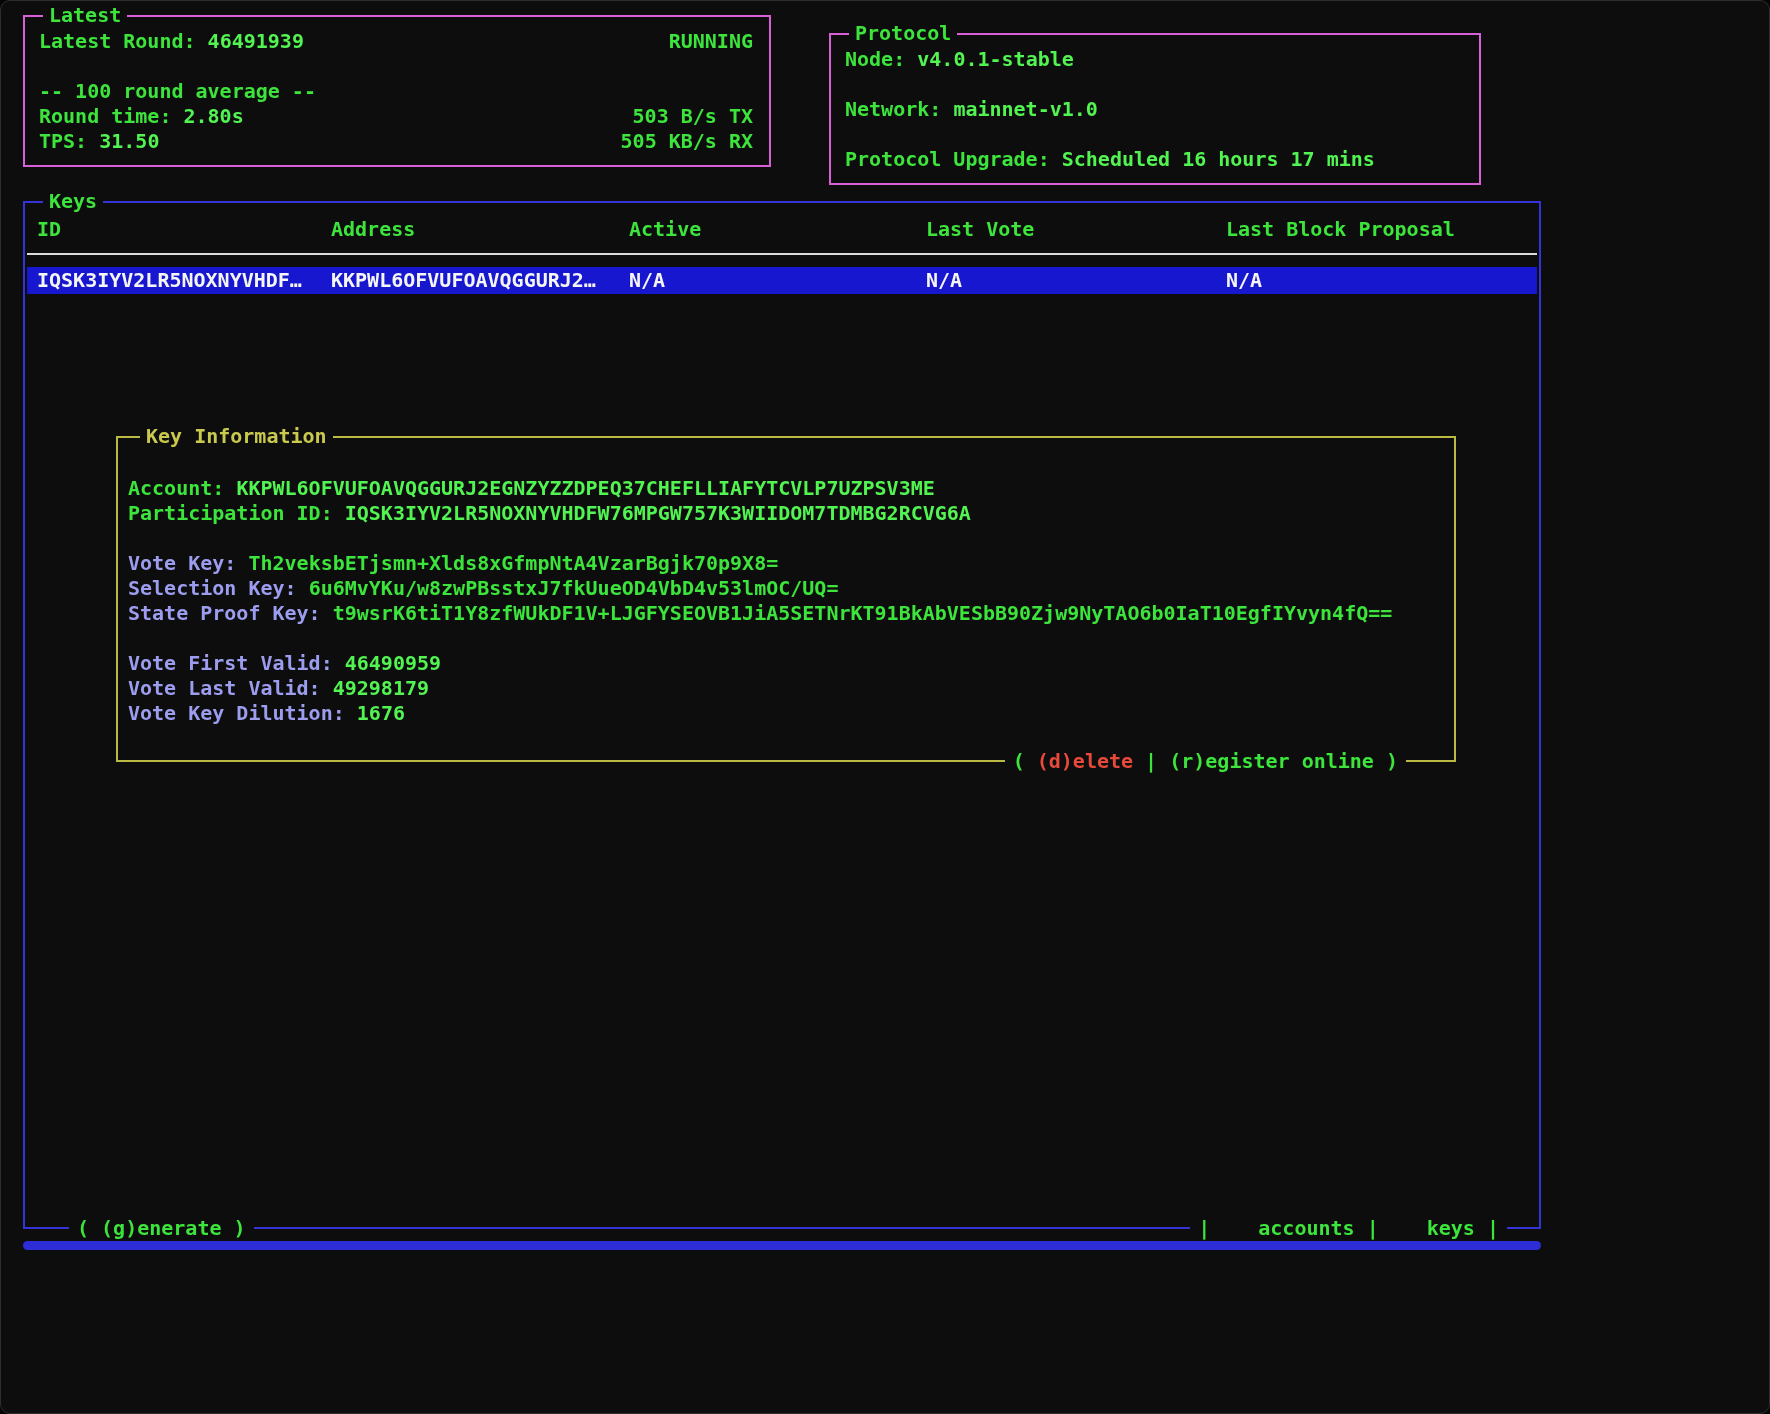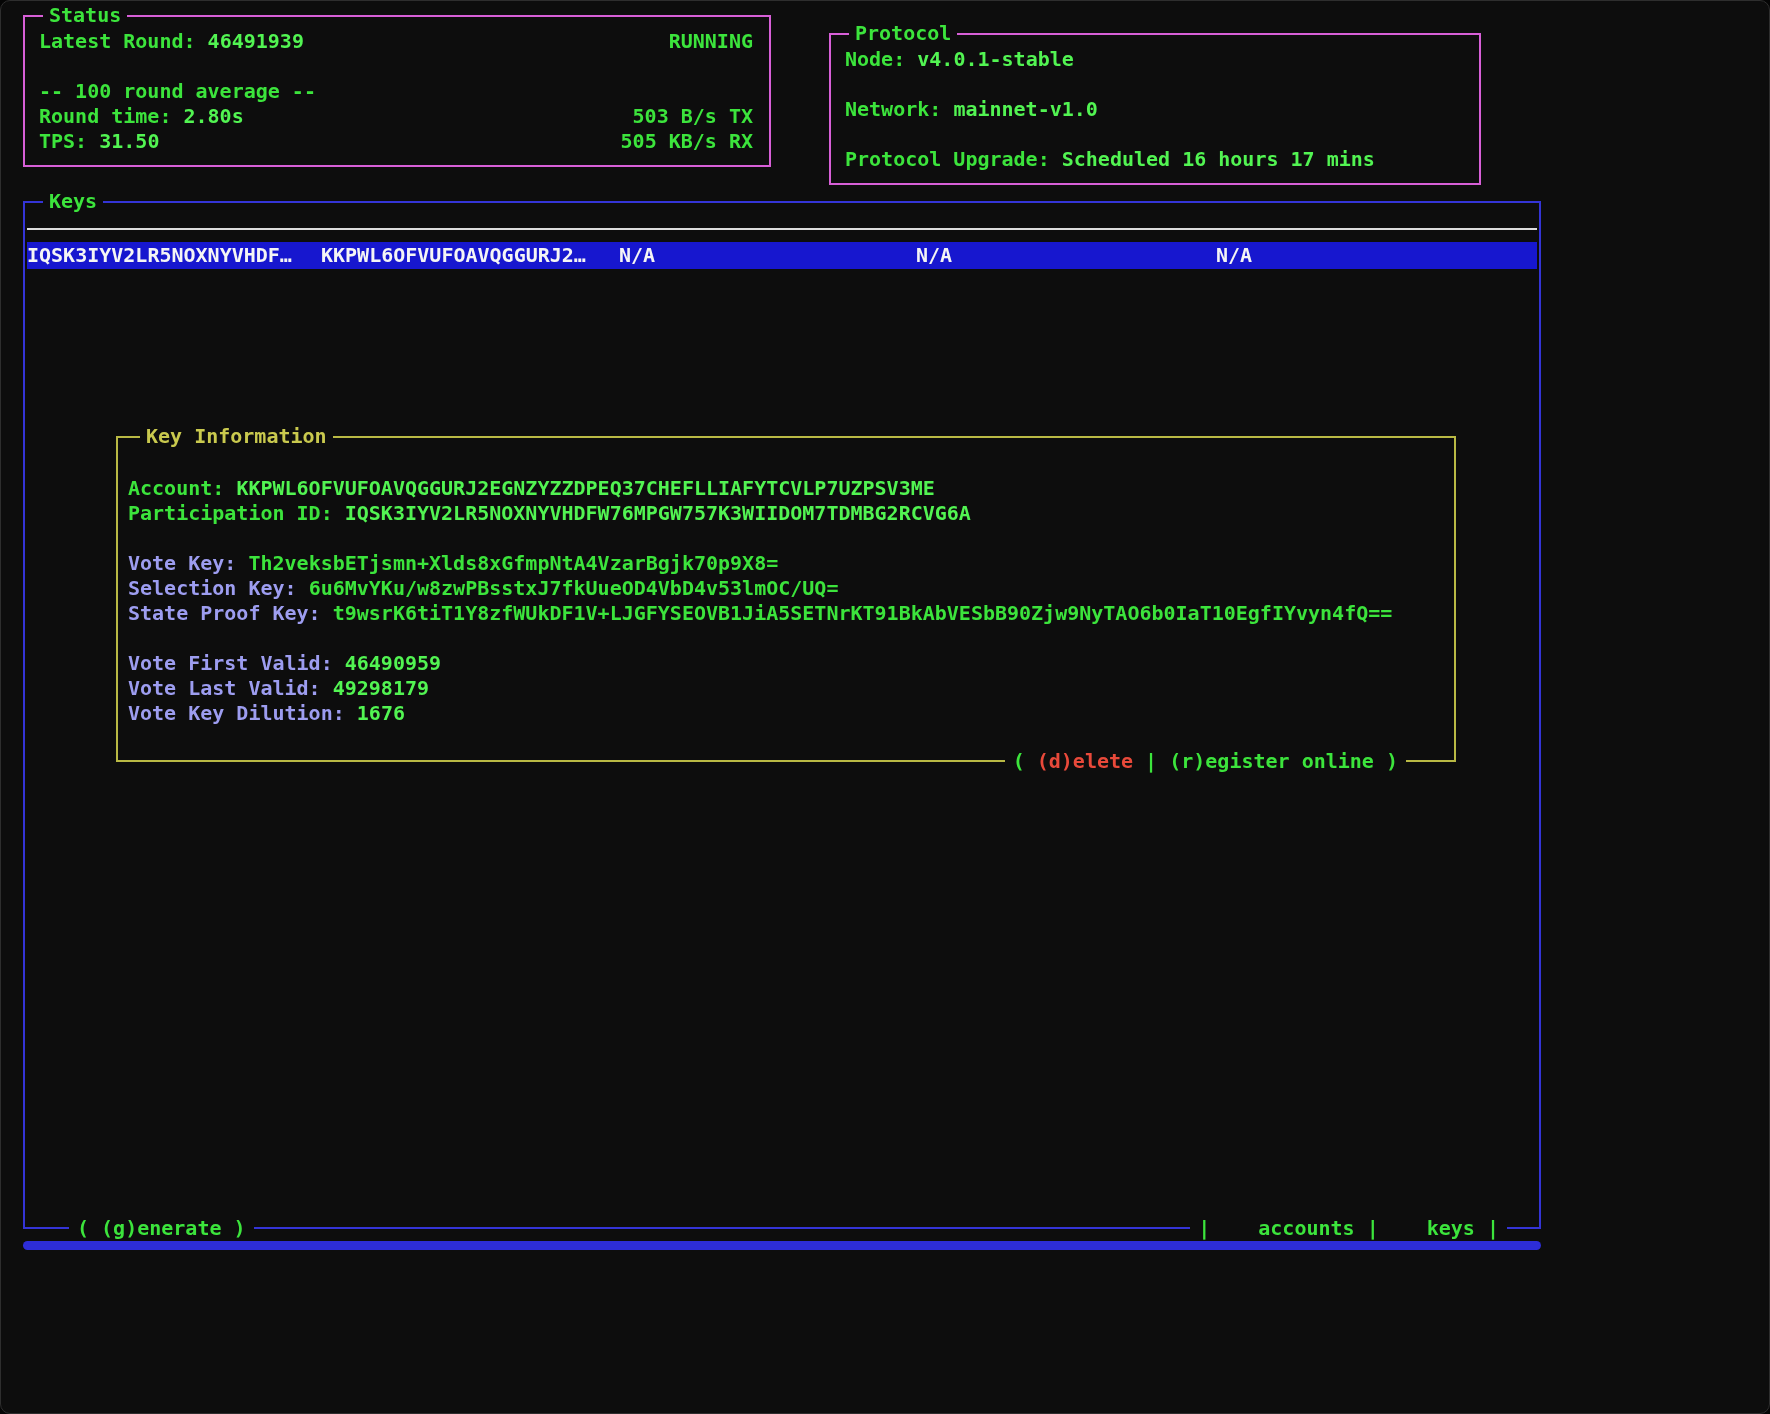--- a/index.html
+++ b/index.html
@@ -45,20 +45,21 @@
     display: grid;
     grid-template-columns: 294px 298px 297px 300px auto;
     line-height: 25px;
     padding-left: 12px;
   }
   .header-divider { height: 0; border-bottom: 2px solid #dcdcdc; margin: 11px 2px 0 2px; }
   .selected-row {
     display: grid;
     grid-template-columns: 294px 298px 297px 300px auto;
     margin: 12px 2px 0 2px;
+    padding-left: 10px;
     line-height: 27px;
     background: #1717cf;
     color: #f5f5f5;
     cursor: pointer;
   }
 
   .keyinfo-content { padding: 38px 16px 0 10px; }
   .kirow { line-height: 25px; }
 
   .border-label {
@@ -86,21 +87,21 @@
     background: #2d2dd8;
     border-radius: 5px;
   }
 </style>
 </head>
 <body>
 
 <div class="screen">
 
   <div class="tui-box status-box">
-    <span class="box-title">Status</span>
+    <span class="box-title">Latest</span>
     <div class="box-content">
       <div class="trow split">
         <span><span>Latest Round:</span> <span class="bright">46491939</span></span>
         <span>RUNNING</span>
       </div>
       <div class="trow blank"></div>
       <div class="trow">-- 100 round average --</div>
       <div class="trow split">
         <span><span>Round time:</span> <span class="bright">2.80s</span></span>
         <span>503 B/s TX</span>
@@ -120,20 +121,27 @@
       <div class="trow"><span>Network:</span> <span class="bright">mainnet-v1.0</span></div>
       <div class="trow blank"></div>
       <div class="trow"><span>Protocol Upgrade:</span> <span class="bright">Scheduled 16 hours 17 mins</span></div>
     </div>
   </div>
 
   <div class="tui-box keys-box">
     <span class="box-title">Keys</span>
 
     <div class="keys-content">
+      <div class="table-row">
+        <span>ID</span>
+        <span>Address</span>
+        <span>Active</span>
+        <span>Last Vote</span>
+        <span>Last Block Proposal</span>
+      </div>
       <div class="header-divider"></div>
       <div class="selected-row">
         <span>IQSK3IYV2LR5NOXNYVHDF…</span>
         <span>KKPWL6OFVUFOAVQGGURJ2…</span>
         <span>N/A</span>
         <span>N/A</span>
         <span>N/A</span>
       </div>
     </div>
 

